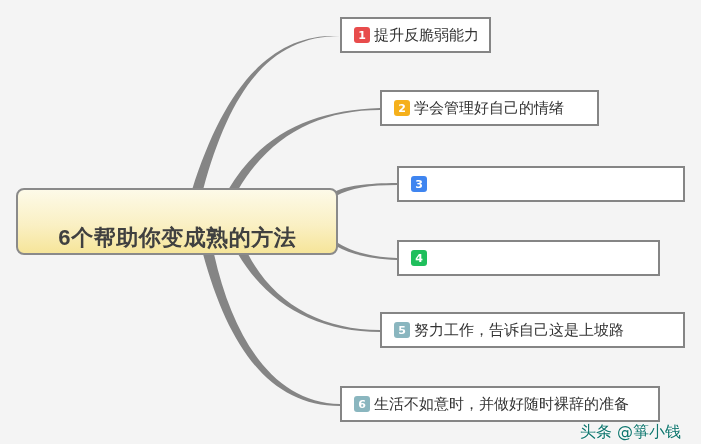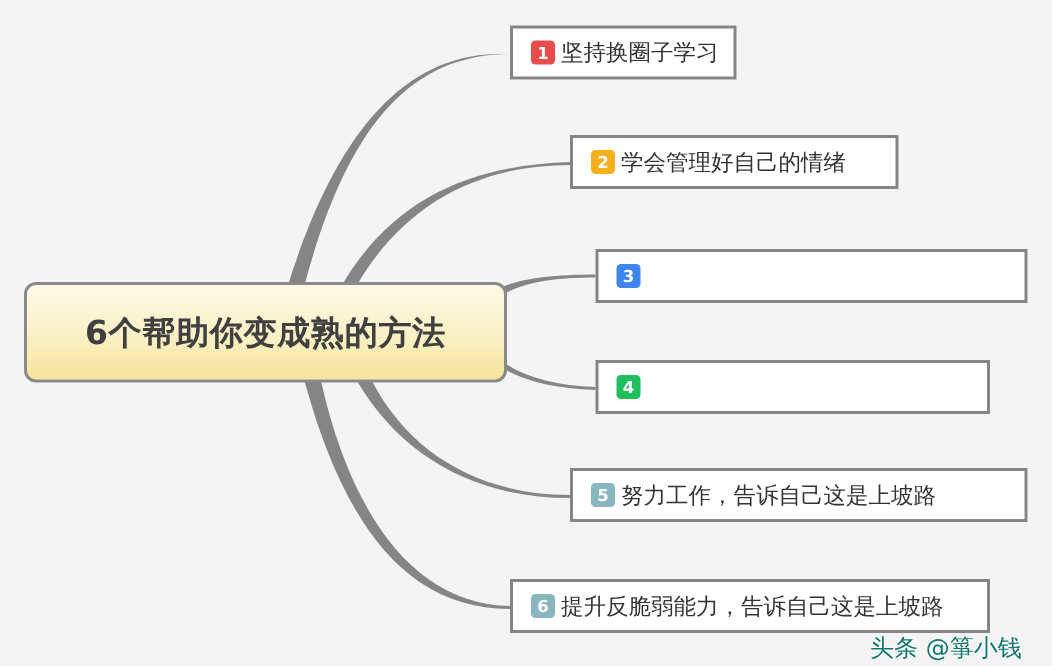--- a/index.html
+++ b/index.html
@@ -8,22 +8,23 @@
     background:#f4f4f4;
     font-family:"DejaVu Sans", sans-serif;
     position:relative;
   }
   #canvas { position:absolute; left:0; top:0; width:701px; height:444px; }
   svg.links { position:absolute; left:0; top:0; }
   .center-node {
     position:absolute; left:16px; top:188px; width:318px; height:63px;
     border:2px solid #8a8a8a; border-radius:8px;
     background:linear-gradient(#fdfae8 0%, #faf0c4 55%, #f6e59a 100%);
-    display:flex; align-items:center; justify-content:center;
+    display:flex; align-items:flex-end; justify-content:center;
     box-sizing:content-box;
+    font-family:Liberation Mono, monospace;
   }
   .center-node span {
     font-size:22px; font-weight:bold; color:#404040; letter-spacing:0.5px;
   }
   .topic {
     position:absolute; height:36px; background:#ffffff;
     border:2px solid #858585; box-sizing:border-box;
     display:flex; align-items:center; padding-left:12px;
   }
   .badge {
@@ -56,21 +57,21 @@
 
     <path d="M203,254 C228,345 268,406 340,406 L340,404 C276,403 234,343 214,254 Z" fill="#858585"></path>
   </svg>
 
   <div class="center-node">
     <span>6个帮助你变成熟的方法</span>
   </div>
 
   <div class="topic" style="left:340px; top:17px; width:151px;">
     <span class="badge" style="background:#e84c4c;">1</span>
-    <span class="topic-label">坚持换圈子学习</span>
+    <span class="topic-label">提升反脆弱能力</span>
   </div>
 
   <div class="topic" style="left:380px; top:90px; width:219px;">
     <span class="badge" style="background:#f5b01b;">2</span>
     <span class="topic-label">学会管理好自己的情绪</span>
   </div>
 
   <div class="topic" style="left:397px; top:166px; width:288px;">
     <span class="badge" style="background:#3f85f0;">3</span>
   </div>
@@ -79,17 +80,17 @@
     <span class="badge" style="background:#1fbf5c;">4</span>
   </div>
 
   <div class="topic" style="left:380px; top:312px; width:305px;">
     <span class="badge" style="background:#8ab6bf;">5</span>
     <span class="topic-label">努力工作，告诉自己这是上坡路</span>
   </div>
 
   <div class="topic" style="left:340px; top:386px; width:320px;">
     <span class="badge" style="background:#8ab6bf;">6</span>
-    <span class="topic-label">提升反脆弱能力，告诉自己这是上坡路</span>
+    <span class="topic-label">生活不如意时，并做好随时裸辞的准备</span>
   </div>
 
   <div class="watermark">头条 @箏小钱</div>
 </div>
 
 </body></html>

